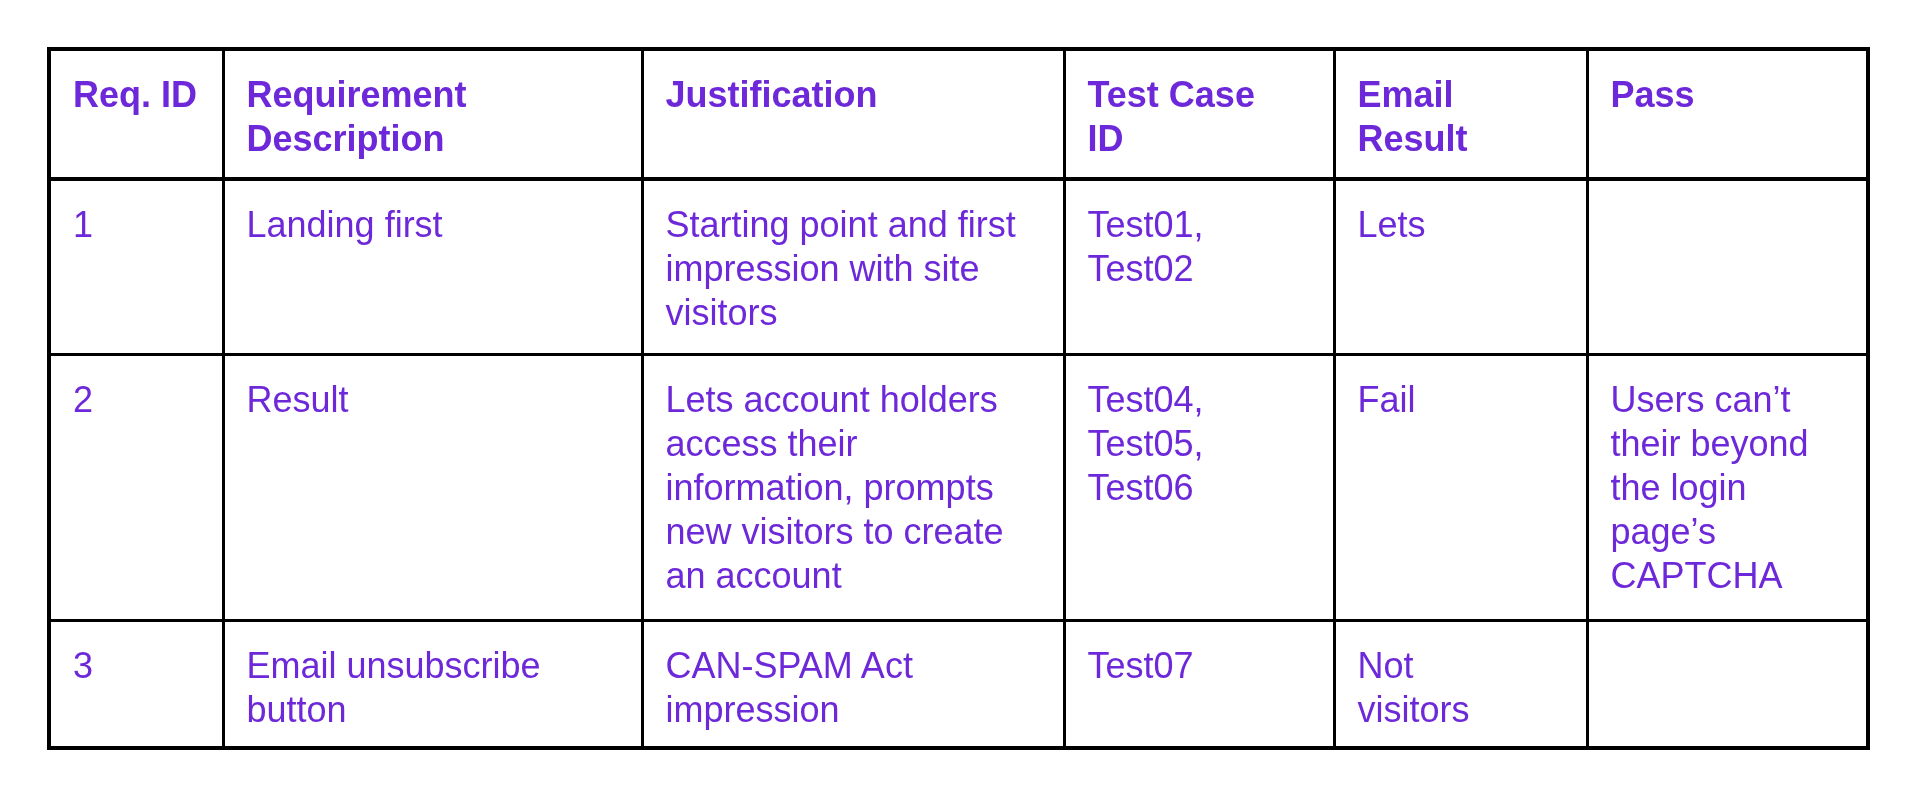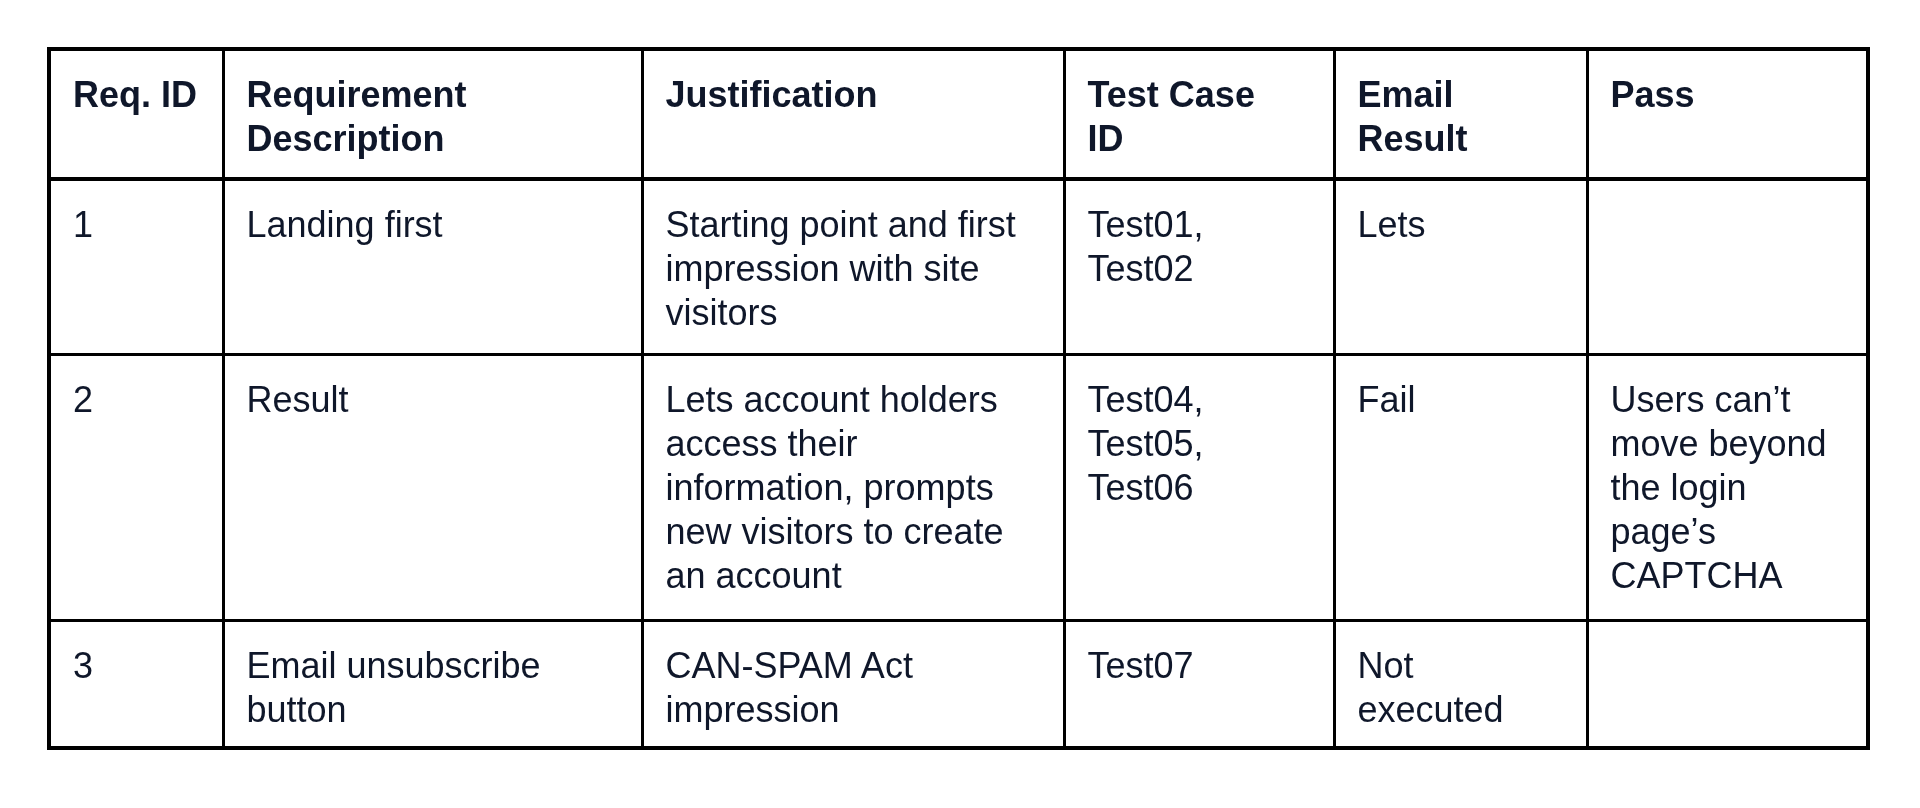--- a/index.html
+++ b/index.html
@@ -38,21 +38,21 @@
   table.doc-table td {
     border: 3px solid #000000;
     vertical-align: top;
     text-align: left;
     padding: 22px 22px 6px 22px;
     font-size: 36px;
     line-height: 44px;
     white-space: pre-line;
     overflow: hidden;
     background: #ffffff;
-    color: #0f172a;
+    color: #6d28d9;
   }
   table.doc-table thead th {
     font-weight: bold;
     border-bottom: 4px solid #000000;
   }
   table.doc-table td { font-weight: normal; }
 
   tr.h-header { height: 130px; }
   tr.h-row1   { height: 175px; }
   tr.h-row2   { height: 266px; }
@@ -101,31 +101,31 @@
         <td>Lets account holders
 access their
 information, prompts
 new visitors to create
 an account</td>
         <td>Test04,
 Test05,
 Test06</td>
         <td>Fail</td>
         <td>Users can’t
-move beyond
+their beyond
 the login
 page’s
 CAPTCHA</td>
       </tr>
       <tr class="h-row3">
         <td>3</td>
         <td>Email unsubscribe
 button</td>
         <td>CAN-SPAM Act
 impression</td>
         <td>Test07</td>
         <td>Not
-executed</td>
+visitors</td>
         <td></td>
       </tr>
     </tbody>
   </table>
 </div>
 
 </body></html>

